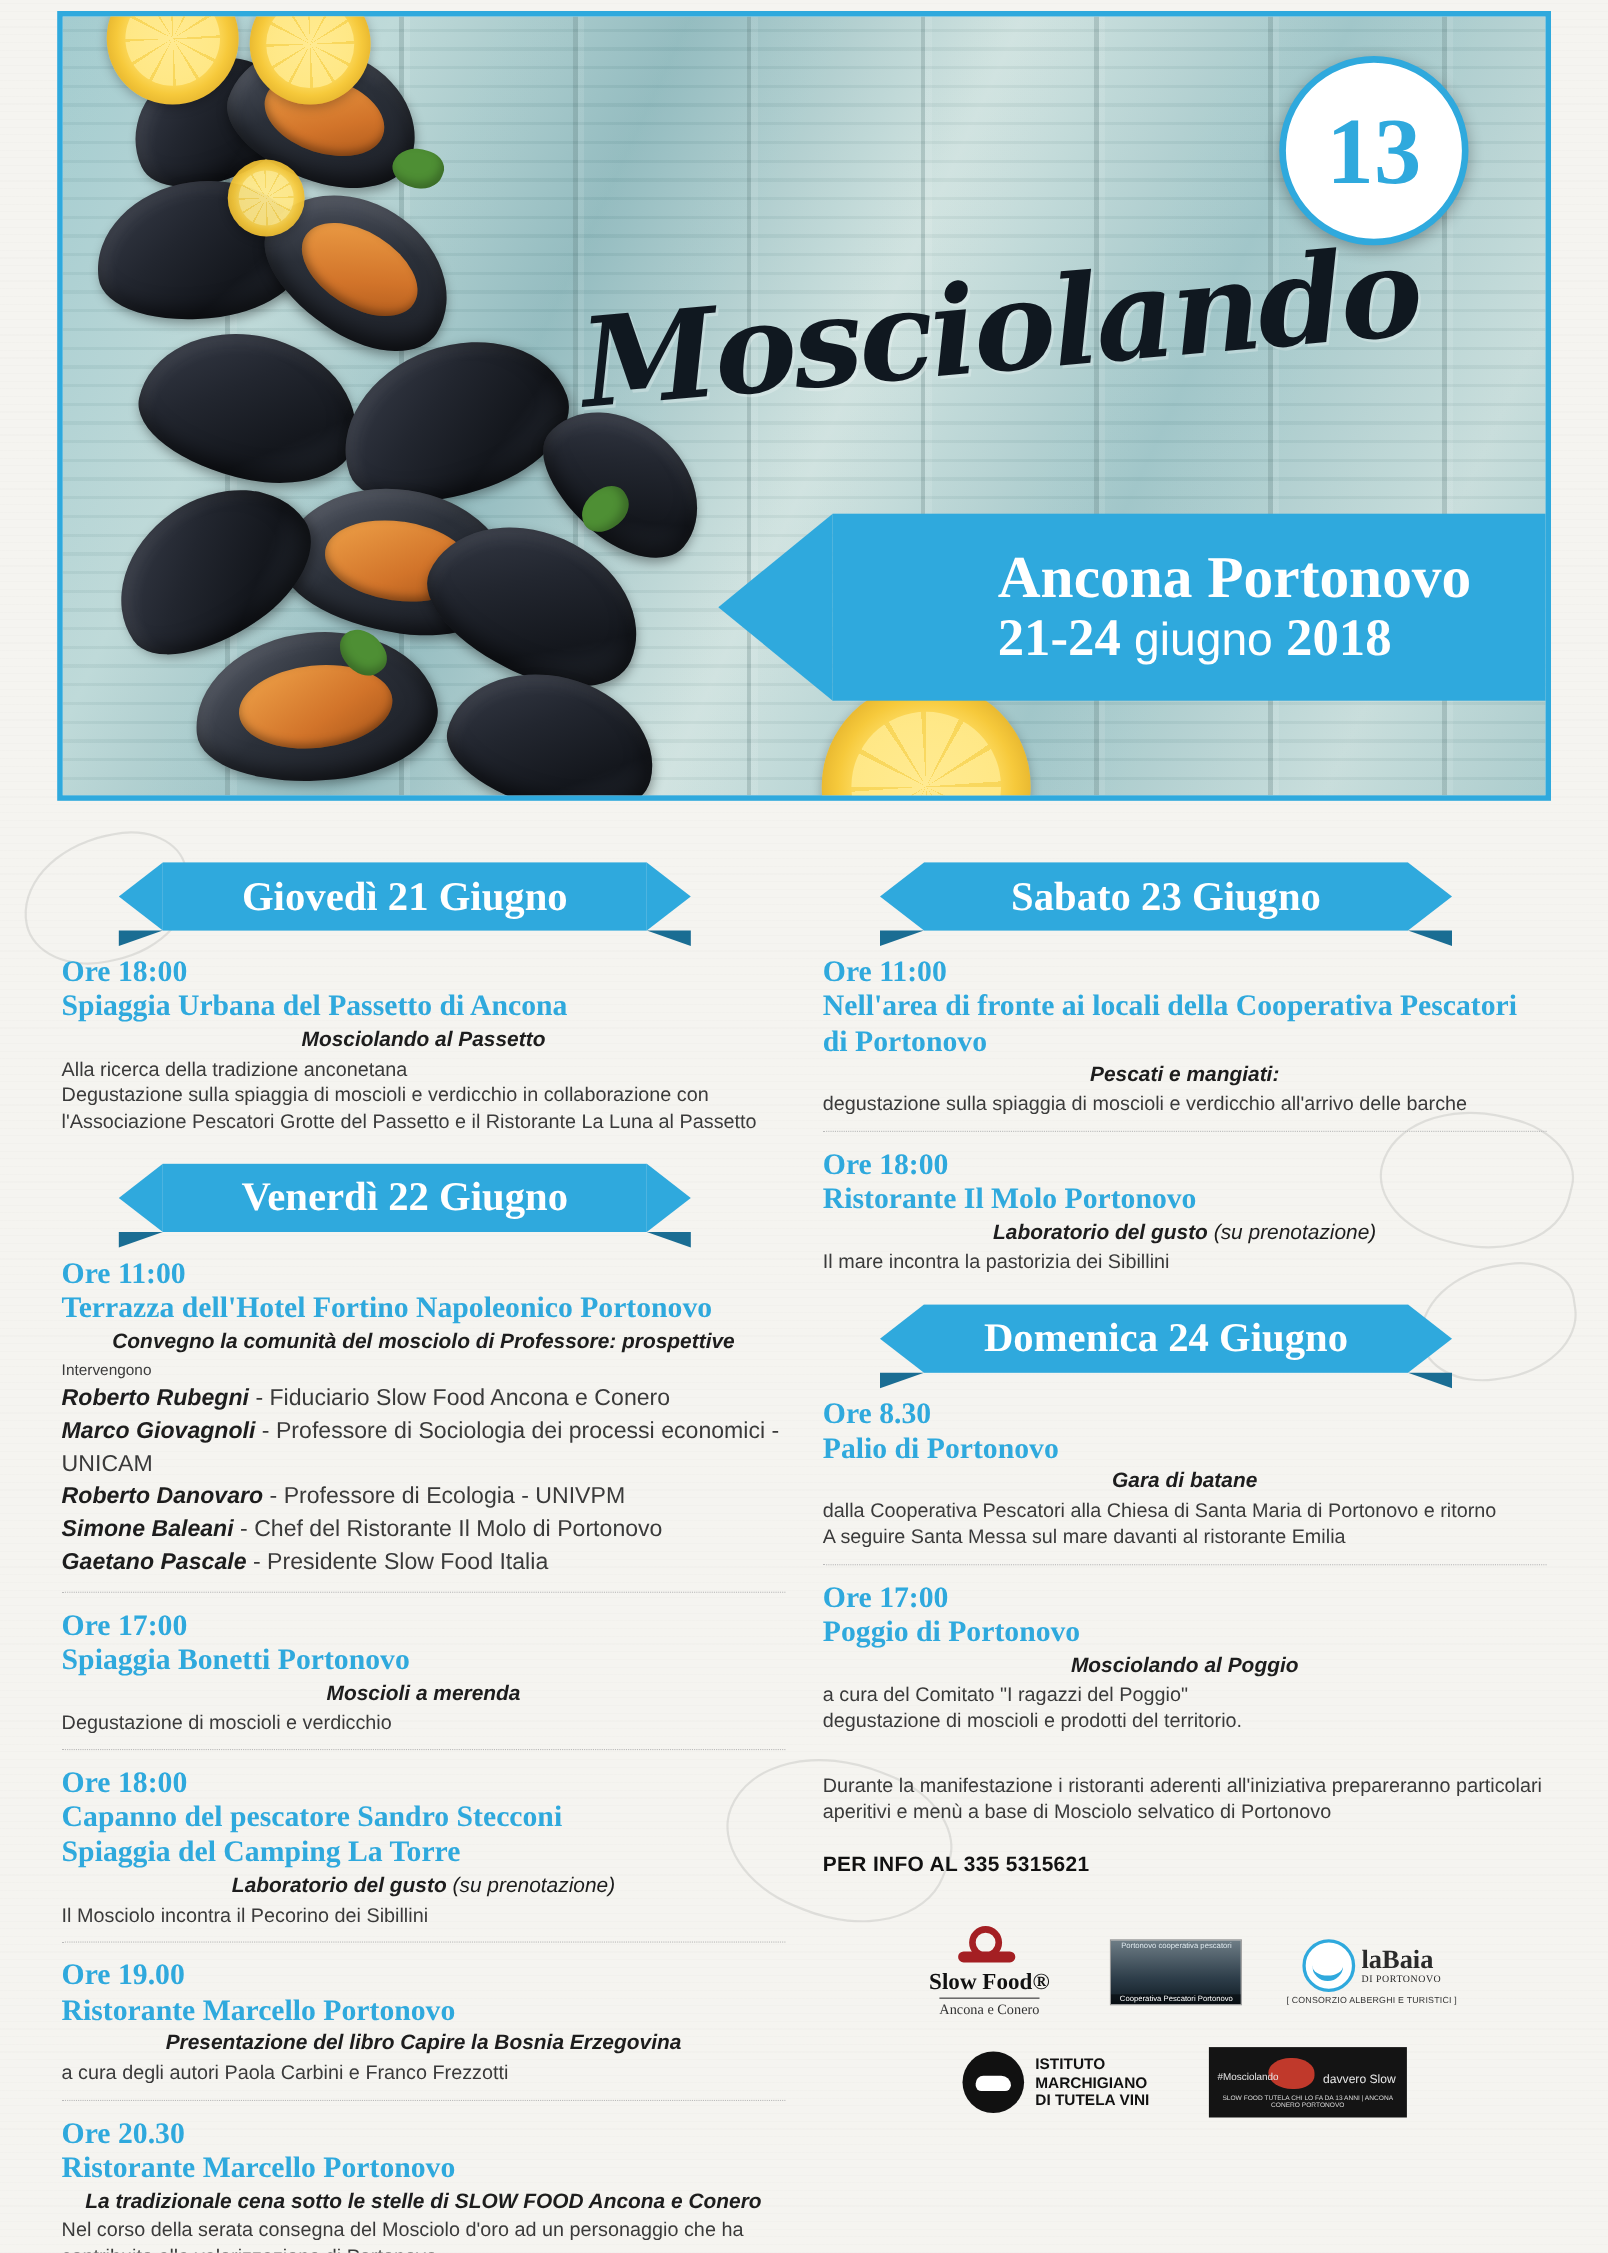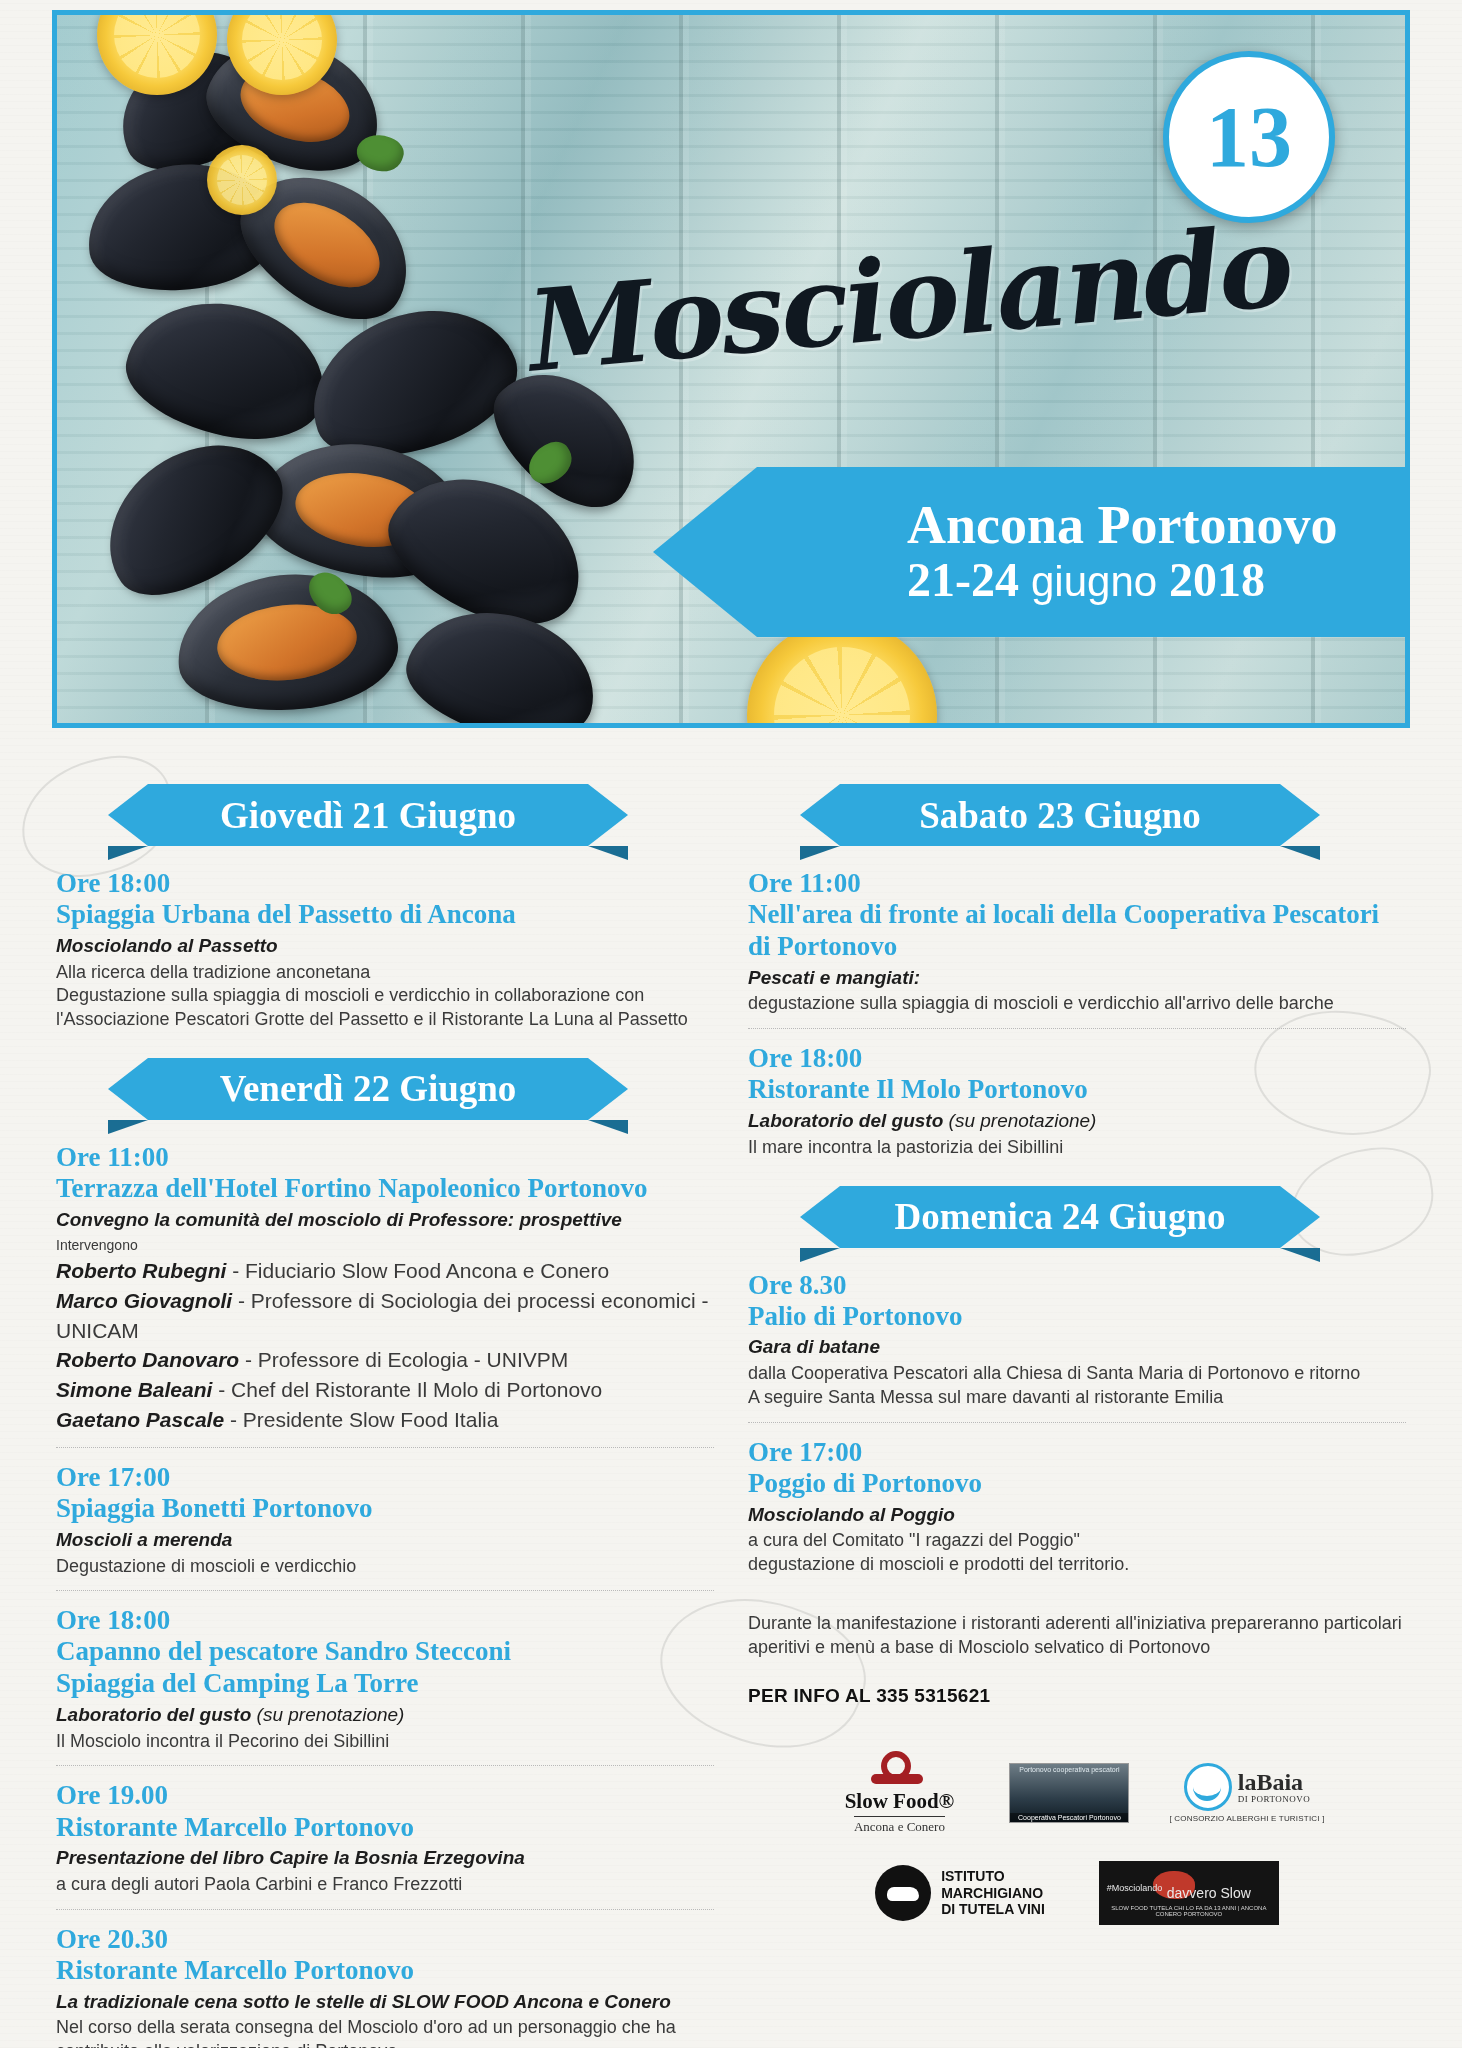--- a/index.html
+++ b/index.html
@@ -105,21 +105,21 @@
     border-top:31px solid transparent;border-bottom:31px solid transparent;border-left:40px solid #2fa9dd;}
   .daybar .notchl{position:absolute;left:-40px;bottom:-14px;width:0;height:0;
     border-left:40px solid #1a6d93;border-bottom:14px solid transparent;}
   .daybar .notchr{position:absolute;right:-40px;bottom:-14px;width:0;height:0;
     border-right:40px solid #1a6d93;border-bottom:14px solid transparent;}
 
   .event{padding:0 0 12px 0;border-bottom:1px dotted #b9b9b9;margin-bottom:14px;}
   .event:last-child{border-bottom:none;}
   .ev-time{font-family:"Liberation Serif",serif;font-weight:bold;font-size:27px;color:#2fa9dd;line-height:1.15;}
   .ev-place{font-family:"Liberation Serif",serif;font-weight:bold;font-size:27px;color:#2fa9dd;line-height:1.18;}
-  .ev-sub{font-weight:bold;font-style:italic;font-size:19px;color:#1d1d1d;margin-top:3px;line-height:1.3;}
+  .ev-sub{font-weight:bold;font-style:italic;font-size:19px;color:#1d1d1d;margin-top:3px;line-height:1.3;text-align:center;}
   .ev-sub .reg{font-style:italic;font-weight:normal;}
   .ev-desc{font-size:18px;color:#3a3a3a;line-height:1.32;margin-top:2px;}
   .speakers{margin-top:4px;}
   .speakers .lead{font-size:14px;color:#3a3a3a;line-height:1.4;}
   .speakers .sp{font-size:21px;color:#3a3a3a;line-height:1.42;}
   .speakers .sp b{font-style:italic;font-weight:bold;color:#1d1d1d;}
 
   .note{font-size:18px;color:#3a3a3a;line-height:1.34;margin-top:22px;}
   .info{font-weight:bold;font-size:19px;color:#111;margin-top:26px;letter-spacing:.3px;}
 
@@ -146,21 +146,21 @@
   .baia .b2{font-size:9px;color:#2b2b2b;letter-spacing:.5px;}
   .baia-wrap{display:flex;flex-direction:column;align-items:center;}
   .baia-cons{font-size:8px;color:#333;letter-spacing:.2px;margin-top:3px;}
   .istituto{display:flex;align-items:center;gap:10px;}
   .istituto .badge{width:56px;height:56px;border-radius:50%;background:#111;position:relative;}
   .istituto .badge:after{content:"";position:absolute;left:12px;top:22px;width:32px;height:14px;background:#fff;border-radius:8px 10px 6px 6px;}
   .istituto .it-txt{font-size:14px;font-weight:bold;color:#111;line-height:1.18;}
   .black-logo{width:180px;height:64px;background:#141414;display:flex;flex-direction:column;align-items:center;justify-content:center;position:relative;}
   .black-logo .redblob{position:absolute;left:54px;top:10px;width:42px;height:28px;background:#c0392b;border-radius:50% 50% 45% 55%;}
   .black-logo .bl1{font-size:9px;color:#e8e8e8;position:absolute;left:8px;top:22px;}
-  .black-logo .bl2{font-size:14px;color:#e8e8e8;position:absolute;right:28px;top:24px;}
+  .black-logo .bl2{font-size:11px;color:#e8e8e8;position:absolute;right:10px;top:24px;}
   .black-logo .bl3{font-size:6px;color:#d8d8d8;position:absolute;bottom:8px;left:0;right:0;text-align:center;}
 
   
   .shell-outline{position:absolute;border:2px solid rgba(120,120,120,.18);border-radius:60% 40% 55% 45%;z-index:1;}
 </style>
 </head>
 <body>
 
 <div class="paper-bg"></div>
 <div class="shell-outline" style="left:20px;top:760px;width:150px;height:110px;transform:rotate(-12deg);"></div>

